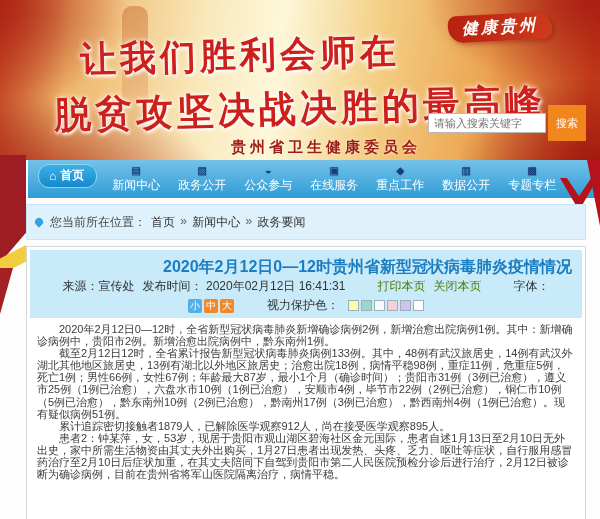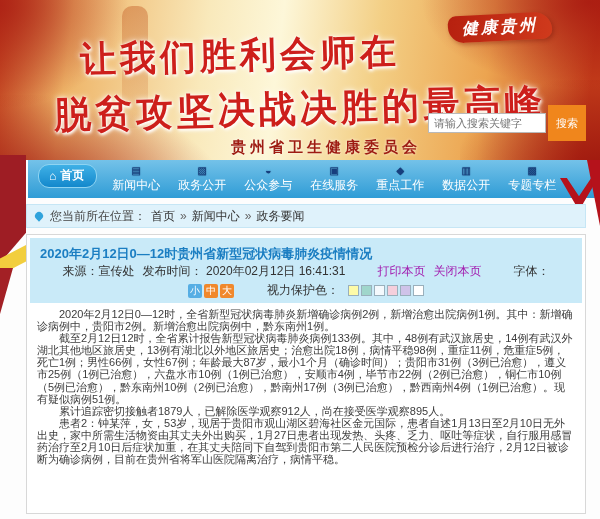--- a/index.html
+++ b/index.html
@@ -55,36 +55,36 @@
   .rib-red   { position:absolute; left:0; top:155px; width:26px; height:108px; background:#9e1d24;
     clip-path:polygon(0 0,100% 0,100% 72%,0 100%); }
   .rib-yellow{ position:absolute; left:0; top:245px; width:26px; height:30px; background:#f2ce3e;
     clip-path:polygon(0 45%,100% 0,100% 55%,0 100%); }
   .rib-red2  { position:absolute; left:0; top:268px; width:13px; height:46px; background:#a32025;
     clip-path:polygon(0 0,100% 0,0 100%); }
   .rib-right { position:absolute; right:0; top:160px; width:13px; height:66px; background:#b5121b;
     clip-path:polygon(100% 0,0 0,100% 100%); }
 
   
-  .crumb { margin:6px 14px 0 26px; height:24px; background:#dff2fb; border:1px solid #c6e6f5;
-    display:flex; align-items:center; padding-left:8px; font-size:12px; color:#444; gap:5px; }
+  .crumb { margin:6px 14px 0 26px; height:36px; background:#dff2fb; border:1px solid #c6e6f5;
+    display:flex; align-items:center; padding-left:8px; font-size:12px; color:#444; gap:5px;font-family:Liberation Mono, monospace; }
   .pin { position:relative; width:8px; height:8px; background:#2fa3dc; border-radius:50% 50% 50% 0;
     transform:rotate(-45deg); margin-right:2px; }
   .crumb a { color:#333; text-decoration:none; cursor:pointer; }
   .crumb .sep { color:#666; }
 
   
   .container { margin:6px 14px 0 26px; background:#fff; border:1px solid #d8d8d8;
     padding:3px 3px 0 3px; min-height:280px; }
   .art-head { background:#c9eaf8; padding:7px 10px 5px; }
-  .art-title { text-align:left; color:#1b7ec2; font-weight:bold; font-size:13px; }
+  .art-title { text-align:right; color:#1b7ec2; font-weight:bold; font-size:16px; }
   .meta { margin-top:1px; font-size:12px; color:#333; display:flex; flex-wrap:wrap;
     justify-content:center; align-items:center; column-gap:8px; row-gap:4px; line-height:15px; }
   .meta .gap { width:16px; }
-  .meta a { color:#a21caf; text-decoration:none; cursor:pointer; }
+  .meta a { color:#4d7c0f; text-decoration:none; cursor:pointer; }
   .font-btn { display:inline-flex; align-items:center; justify-content:center; width:14px; height:14px;
     color:#fff; font-size:10px; margin:0 1px; cursor:pointer; border-radius:2px; }
   .swatch { display:inline-block; width:11px; height:11px; border:1px solid #9ab0bc; margin:0 1px;
     vertical-align:middle; cursor:pointer; }
 
   
   .art-body { padding:5px 7px 0 7px; font-size:11px; line-height:12.1px; color:#3c3c3c; }
   .art-body p { text-indent:2em; margin:0; }
 </style>
 </head>

